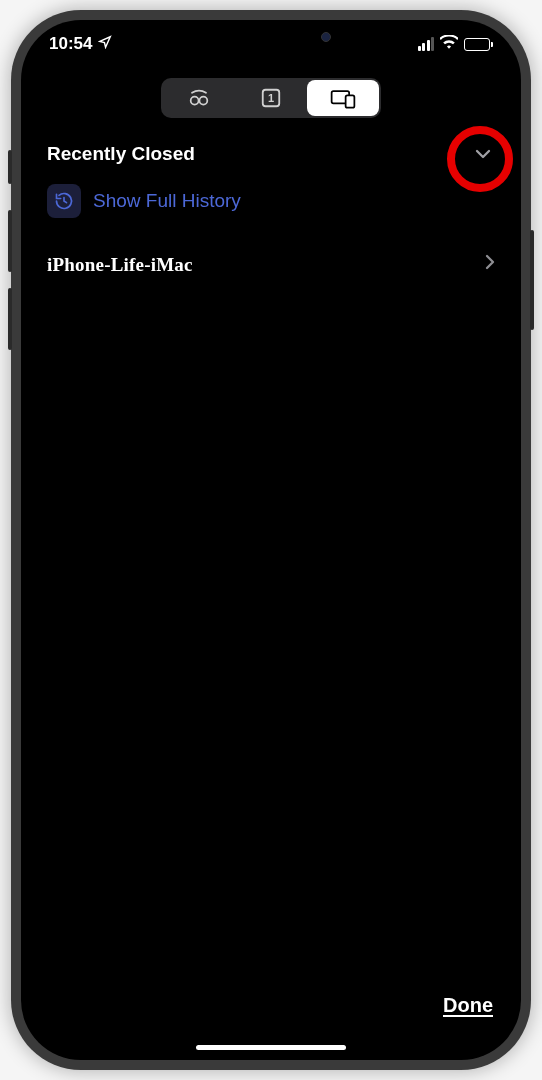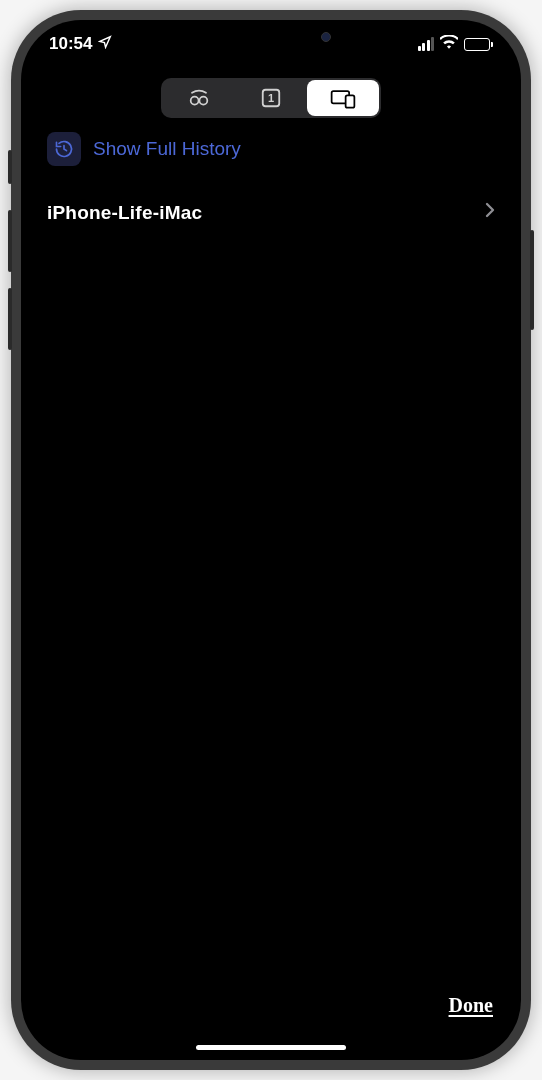--- a/index.html
+++ b/index.html
@@ -144,20 +144,21 @@
   .history-link {
     color: #4c68d7;
     font-size: 19px;
   }
   
   .device-row {
     display: flex;
     align-items: flex-start;
     justify-content: space-between;
     padding: 22px 26px;
+    font-family: Liberation Serif, serif;
   }
   .device-info .device-name {
     color: #fff;
     font-size: 19px;
     font-weight: 600;
     letter-spacing: 0.2px;
   }
   .device-info .device-sync {
     color: #8e8e93;
     font-size: 15px;
@@ -178,21 +179,20 @@
     align-items: center;
     justify-content: flex-end;
     padding: 0 28px 20px;
   }
   .done-btn {
     color: #fff;
     font-size: 20px;
     font-weight: 600;
     text-decoration: underline;
     text-underline-offset: 3px;
-    font-family: Liberation Serif, serif;
   }
   .home-indicator {
     position: absolute;
     bottom: 10px;
     left: 50%;
     transform: translateX(-50%);
     width: 150px;
     height: 5px;
     background: #fff;
     border-radius: 3px;
@@ -263,20 +263,29 @@
         </svg>
       </div>
       <div class="segment active">
         <svg viewBox="0 0 32 24" fill="none" stroke="#000" stroke-width="2">
           <rect x="3" y="4" width="20" height="14" rx="2"></rect>
           <rect x="19" y="9" width="10" height="14" rx="2" fill="#fff"></rect>
         </svg>
       </div>
     </div>
 
+    <div class="section-header">
+      <div class="highlight-circle"></div>
+      <span class="section-title">Recently Closed</span>
+      <span class="chevron-btn">
+        <svg viewBox="0 0 16 10" fill="none" stroke="#a0a0a5" stroke-width="2.3" stroke-linecap="round" stroke-linejoin="round">
+            <path d="M2 2 L8 8 L14 2"></path>
+          </svg>
+      </span>
+    </div>
 
     <div class="history-row">
       <div class="history-icon-box">
         <svg viewBox="0 0 24 24" fill="none" stroke="#4c68d7" stroke-width="2" stroke-linecap="round">
           <path d="M3 12a9 9 0 1 0 3-6.7"></path>
           <path d="M3 4v5h5"></path>
           <path d="M12 8v4l3 2"></path>
         </svg>
       </div>
       <span class="history-link">Show Full History</span>

